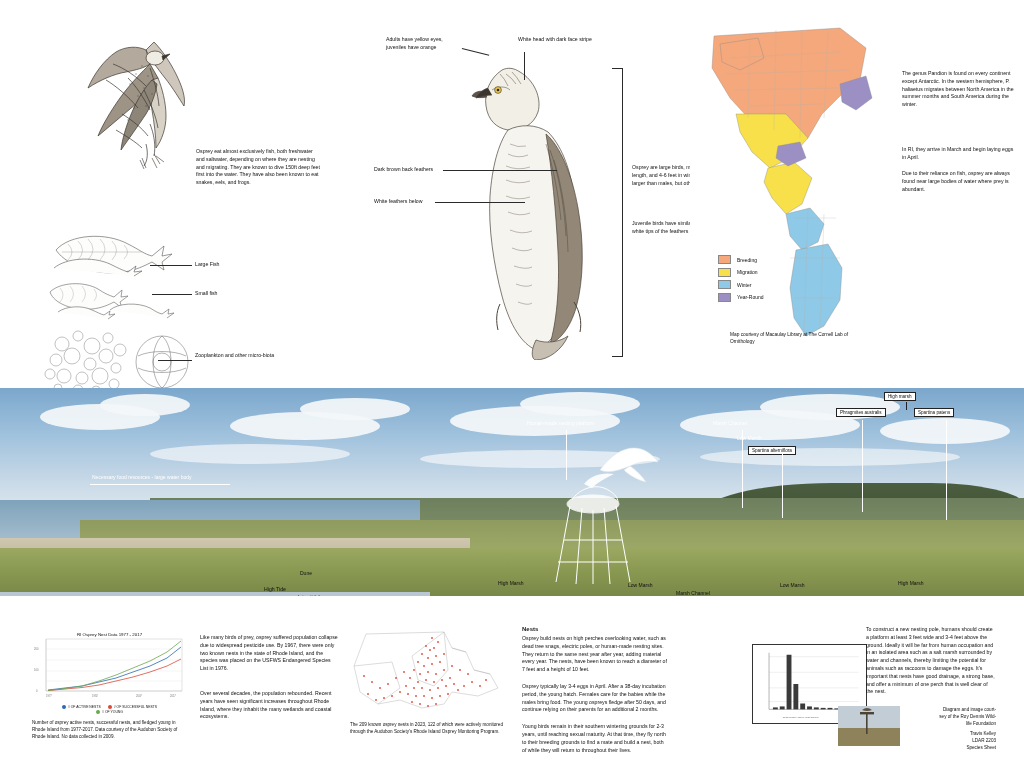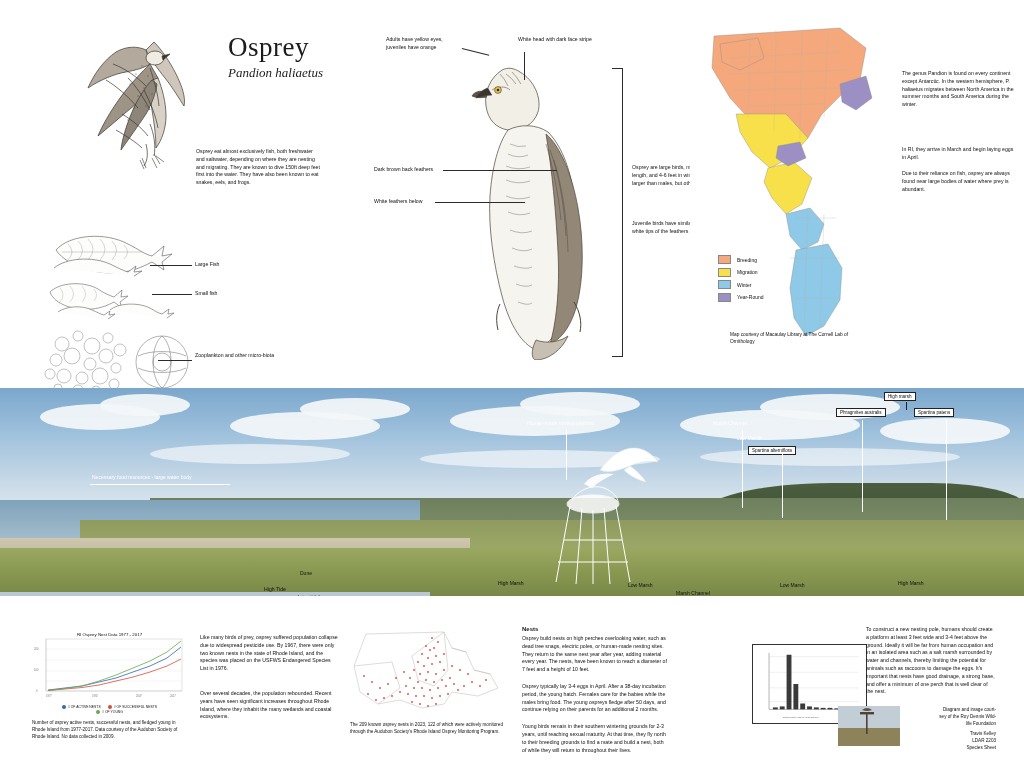--- a/index.html
+++ b/index.html
@@ -115,24 +115,20 @@
 
   .credit { font-size:4.6px; line-height:1.55; text-align:right; color:#111; }
 
   svg { display:block; }
 </style>
 </head>
 <body>
 
 <div class="abs" id="top-panel">
 
-  <div class="abs" id="title-block">
-    <div class="main-title">Osprey</div>
-    <div class="sub-title">Pandion haliaetus</div>
-  </div>
 
   <svg class="bird-art" style="left:58px; top:28px;" width="175" height="145" viewBox="0 0 175 145">
     <g fill="none" stroke="#3c3630" stroke-width="0.7">
       <path d="M96 14 C104 22 112 34 118 46 C124 58 128 70 126 78 C122 72 115 60 107 50 C99 40 92 30 88 22 Z" fill="#cfc7bb"></path>
       <path d="M88 22 C80 18 68 18 58 24 C46 32 36 46 30 60 C42 52 56 46 68 44 C78 42 86 40 92 36 Z" fill="#b3a99c"></path>
       <path d="M92 36 C84 44 72 56 62 70 C52 84 44 98 40 108 C52 98 66 86 78 76 C88 68 96 58 100 50 Z" fill="#9d9486"></path>
       <path d="M100 50 C104 60 108 74 108 88 C108 100 104 112 98 120 C98 108 96 94 94 82 C92 70 92 58 94 52 Z" fill="#d7d1c6"></path>
       <path d="M94 52 C88 58 80 70 74 84 C68 98 64 112 63 122 C70 112 80 98 88 86 C94 76 98 64 99 56 Z" fill="#8d8578"></path>
       <ellipse cx="97" cy="30" rx="9" ry="7" fill="#efece4"></ellipse>
       <path d="M104 28 L112 26 L105 32 Z" fill="#3c3630"></path>

